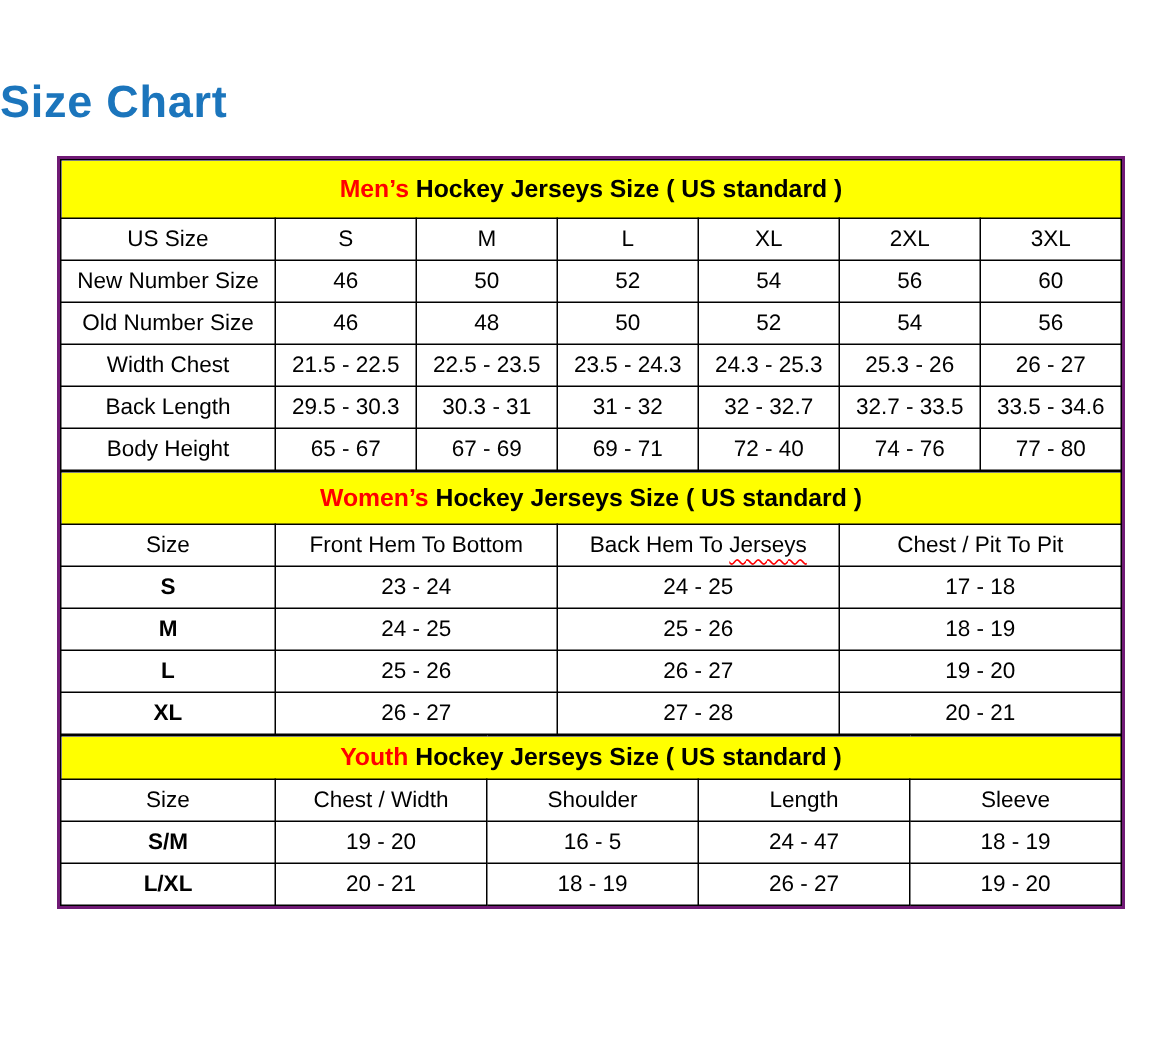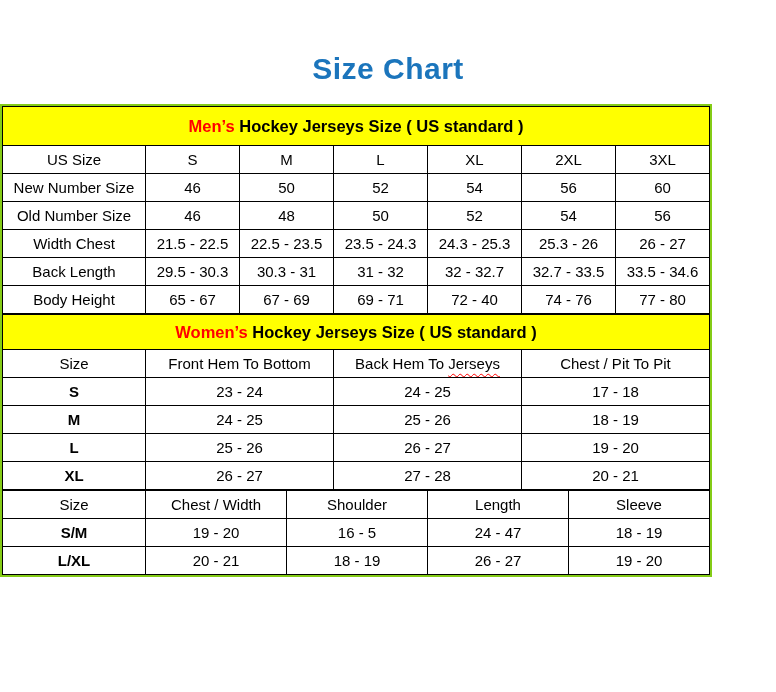--- a/index.html
+++ b/index.html
@@ -7,29 +7,29 @@
     padding: 0;
     background: #ffffff;
     width: 776px;
     height: 692px;
     font-family: "Liberation Sans", "DejaVu Sans", sans-serif;
     color: #000;
     overflow: hidden;
   }
   .title {
     margin: 52px 0 18px 0;
-    text-align: center;
     font-size: 30px;
     font-weight: bold;
     color: var(--title-blue, #1B75BC);
     letter-spacing: 0.5px;
   }
   .chart-wrap {
+    margin-left: 38px;
     width: 708px;
-    border: 2px solid #84cc16;
+    border: 2px solid #701a75;
   }
   table.size-table {
     width: 100%;
     border-collapse: collapse;
     table-layout: fixed;
     font-size: 15px;
   }
   table.size-table th,
   table.size-table td {
     border: 1px solid #000;
@@ -189,20 +189,23 @@
 
   <table class="size-table" id="table-youth">
       <colgroup>
         <col style="width: 143px;">
         <col>
         <col>
         <col>
         <col>
       </colgroup>
     <thead>
+      <tr>
+        <td class="banner" colspan="5"><span class="banner-highlight">Youth</span><span class="banner-rest"> Hockey Jerseys Size ( US standard )</span></td>
+      </tr>
       <tr class="head">
           <th>Size</th>
           <th>Chest / Width</th>
           <th>Shoulder</th>
           <th>Length</th>
           <th>Sleeve</th>
         </tr>
     </thead>
     <tbody>
         <tr>

